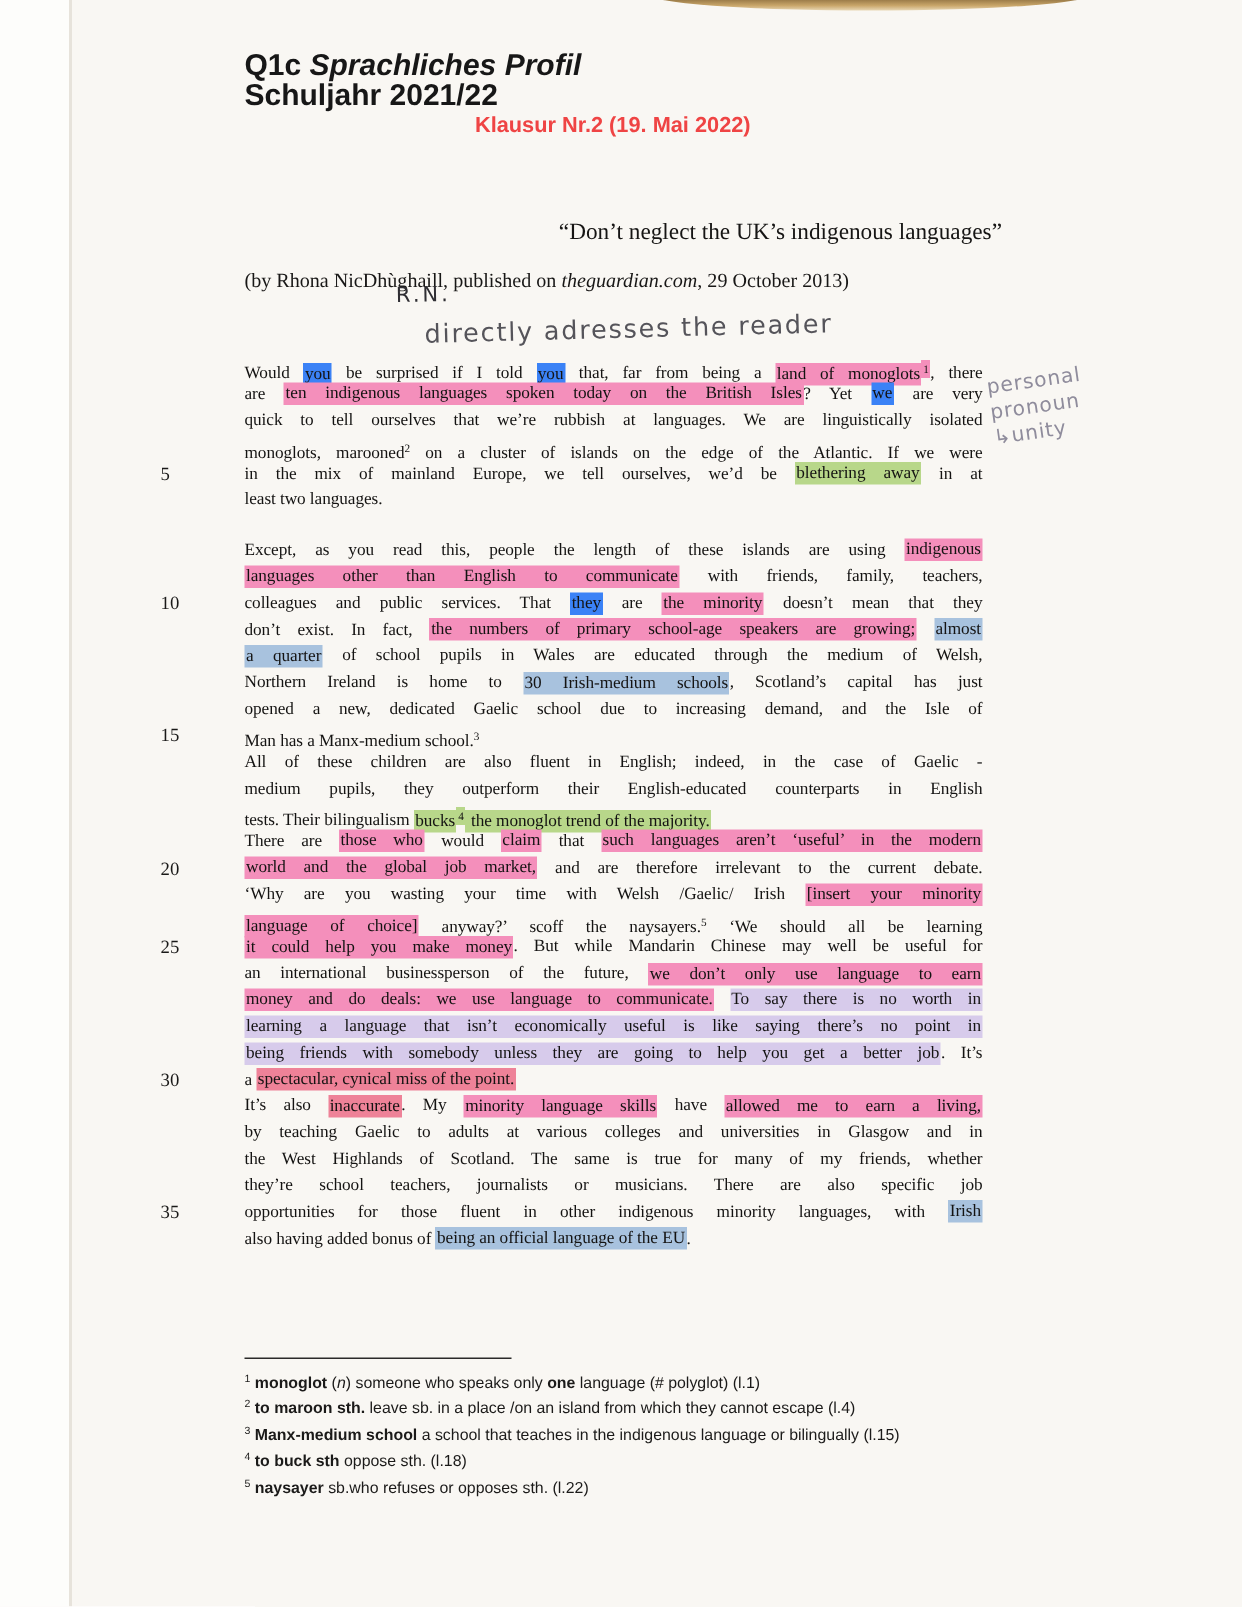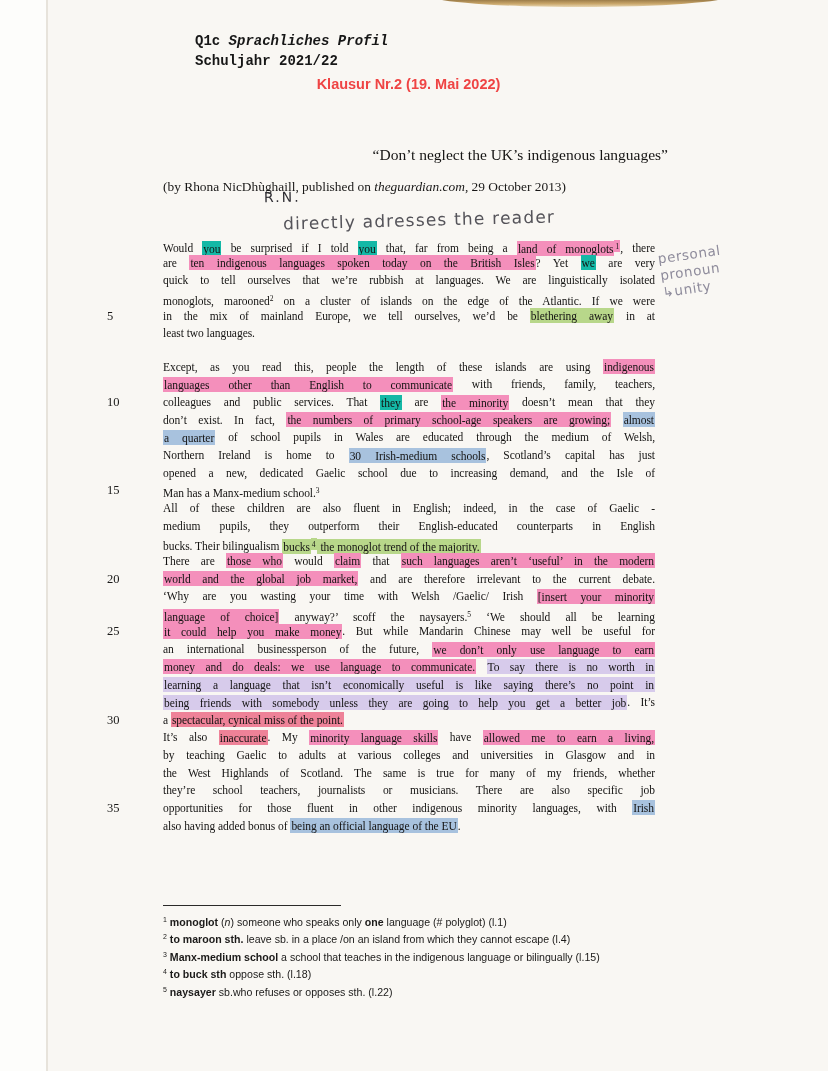--- a/index.html
+++ b/index.html
@@ -6,22 +6,22 @@
   #scan{position:relative;width:828px;height:1071px;background:#f9f7f3;overflow:hidden;
         font-family:"Liberation Serif",serif;color:#1c1b1a;}
   
   #left-strip{position:absolute;left:0;top:0;width:46px;height:1071px;background:#fdfdfb;
               border-right:2px solid #e7e3db;}
   
   #top-strip{position:absolute;left:432px;top:-4px;width:296px;height:11px;
              background:linear-gradient(#6d5126,#c9a66a 70%,#e8d7b4);
              border-radius:0 0 50% 50% / 0 0 100% 100%;}
   
-  .hdr{position:absolute;left:163px;font-family:Liberation Mono, monospace;
-       font-size:14px;color:#171717;font-weight:bold;margin-left:32px;}
+  .hdr{position:absolute;left:163px;font-family:Liberation Sans, sans-serif;
+       font-size:20px;color:#171717;font-weight:bold;}
   #course{top:33px;}
   #schoolyear{top:53px;}
   #examline{position:absolute;left:156px;top:76px;width:505px;text-align:center;
             font-family:"Liberation Sans",sans-serif;font-size:14.5px;font-weight:bold;color:#ef4444;}
   .it{font-style:italic;}
   
   #title{position:absolute;left:163px;top:146px;width:505px;text-align:right;
          font-size:15.5px;color:#161514;}
   #byline{position:absolute;left:163px;top:179px;font-size:13.4px;color:#181716;}
   
@@ -38,21 +38,21 @@
            letter-spacing:-0.05px;color:#141312;}
   .para{margin:0;}
   .para.gap{margin-top:16px;}
   .line{position:relative;height:17.65px;line-height:17.65px;text-align:justify;
         text-align-last:justify;white-space:normal;}
   .line.end{text-align-last:left;}
   .lnum{position:absolute;left:-56px;top:0;width:34px;text-align:left;font-size:12.5px;
         letter-spacing:0;color:#1a1918;text-align-last:left;}
   
   .pink {background:#f48fbb;padding:1.5px 1px;}
-  .gray {background:#14b8a6;padding:1.5px 1px;}
+  .gray {background:#3b82f6;padding:1.5px 1px;}
   .green{background:#b8d78a;padding:1.5px 1px;}
   .blue {background:#a8c2de;padding:1.5px 1px;}
   .lav  {background:#d7cbeb;padding:1.5px 1px;}
   .red  {background:#ee8298;padding:1.5px 1px;}
   .sup{font-size:7.5px;vertical-align:4px;letter-spacing:0;}
   
   #footnotes{position:absolute;left:163px;top:905px;width:500px;
              font-family:"Liberation Sans",sans-serif;font-size:10.6px;color:#1b1a19;}
   #fn-rule{width:178px;border-top:1.6px solid #2b2a29;margin-bottom:5px;}
   .fn{height:17.4px;line-height:17.4px;white-space:nowrap;}
@@ -101,21 +101,21 @@
         <div class="line"><span class="lnum">10</span><span>colleagues and public services. That </span><span class="gray">they</span><span> are </span><span class="pink">the minority</span><span> doesn’t mean that they</span></div>
         <div class="line"><span>don’t exist. In fact, </span><span class="pink">the numbers of primary school-age speakers are growing;</span><span> </span><span class="blue">almost</span></div>
         <div class="line"><span class="blue">a quarter</span><span> of school pupils in Wales are educated through the medium of Welsh,</span></div>
         <div class="line"><span>Northern Ireland is home to </span><span class="blue">30 Irish-medium schools</span><span>, Scotland’s capital has just</span></div>
         <div class="line"><span>opened a new, dedicated Gaelic school due to increasing demand, and the Isle of</span></div>
         <div class="line end"><span class="lnum">15</span><span>Man has a Manx-medium school.</span><span class="sup">3</span></div>
       </div>
       <div class="para">
         <div class="line"><span>All of these children are also fluent in English; indeed, in the case of Gaelic -</span></div>
         <div class="line"><span>medium pupils, they outperform their English-educated counterparts in English</span></div>
-        <div class="line end"><span>bucks. Their bilingualism </span><span class="green">bucks</span><span class="green sup">4</span><span class="green"> the monoglot trend of the majority.</span></div>
+        <div class="line end"><span>tests. Their bilingualism </span><span class="green">bucks</span><span class="green sup">4</span><span class="green"> the monoglot trend of the majority.</span></div>
       </div>
       <div class="para">
         <div class="line"><span>There are </span><span class="pink">those who</span><span> would </span><span class="pink">claim</span><span> that </span><span class="pink">such languages aren’t ‘useful’ in the modern</span></div>
         <div class="line"><span class="lnum">20</span><span class="pink">world and the global job market,</span><span> and are therefore irrelevant to the current debate.</span></div>
         <div class="line"><span>‘Why are you wasting your time with Welsh /Gaelic/ Irish </span><span class="pink">[insert your minority</span></div>
         <div class="line"><span class="pink">language of choice]</span><span> anyway?’ scoff the naysayers.</span><span class="sup">5</span><span> ‘We should all be learning</span></div>
         <div class="line"><span class="lnum">25</span><span class="pink">it could help you make money</span><span>. But while Mandarin Chinese may well be useful for</span></div>
         <div class="line"><span>an international businessperson of the future, </span><span class="pink">we don’t only use language to earn</span></div>
         <div class="line"><span class="pink">money and do deals: we use language to communicate.</span><span> </span><span class="lav">To say there is no worth in</span></div>
         <div class="line"><span class="lav">learning a language that isn’t economically useful is like saying there’s no point in</span></div>

